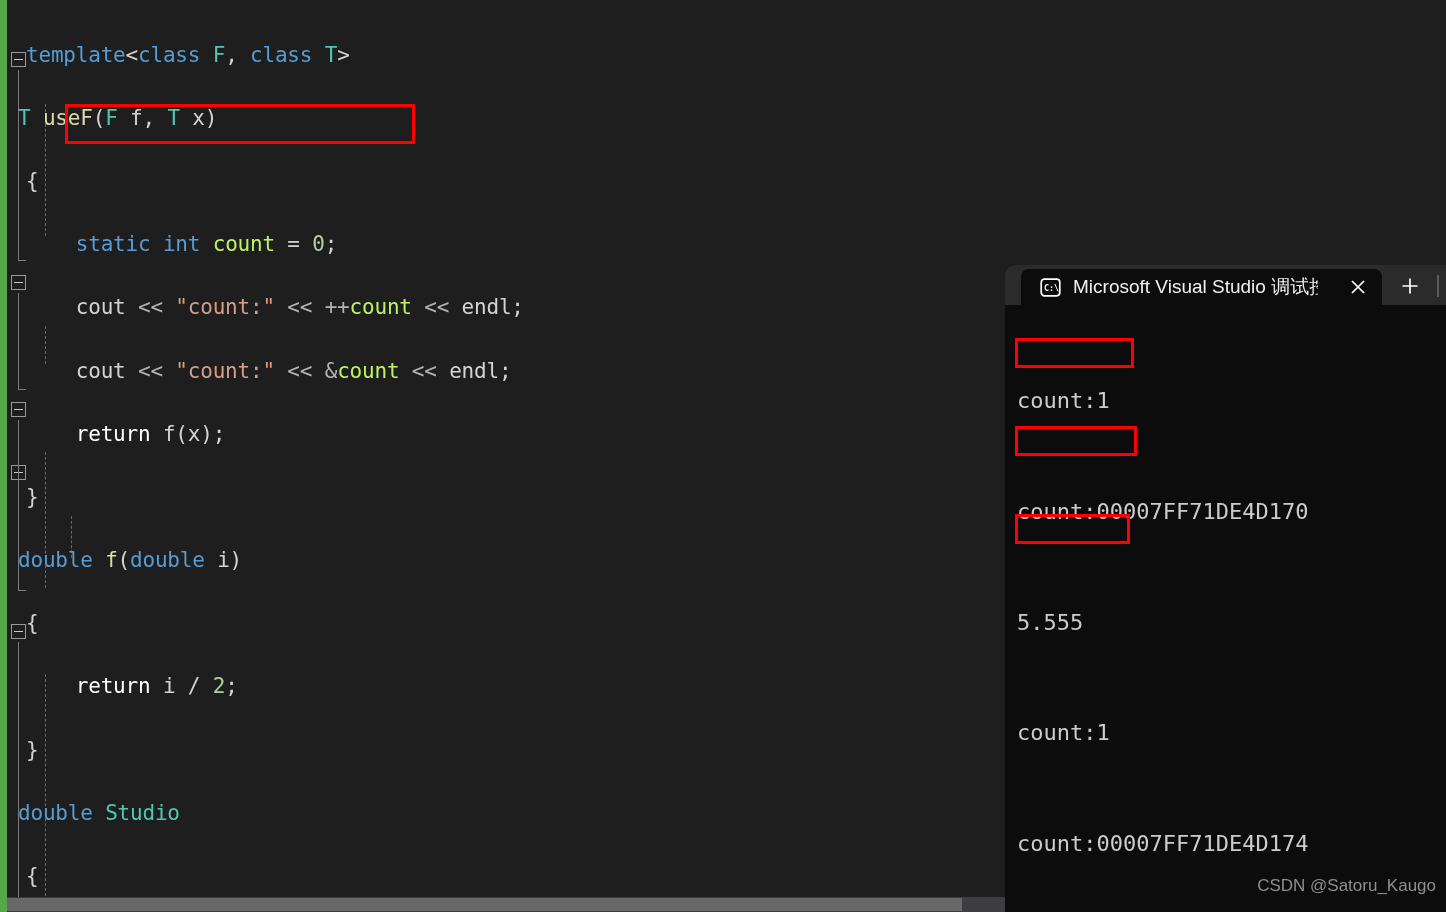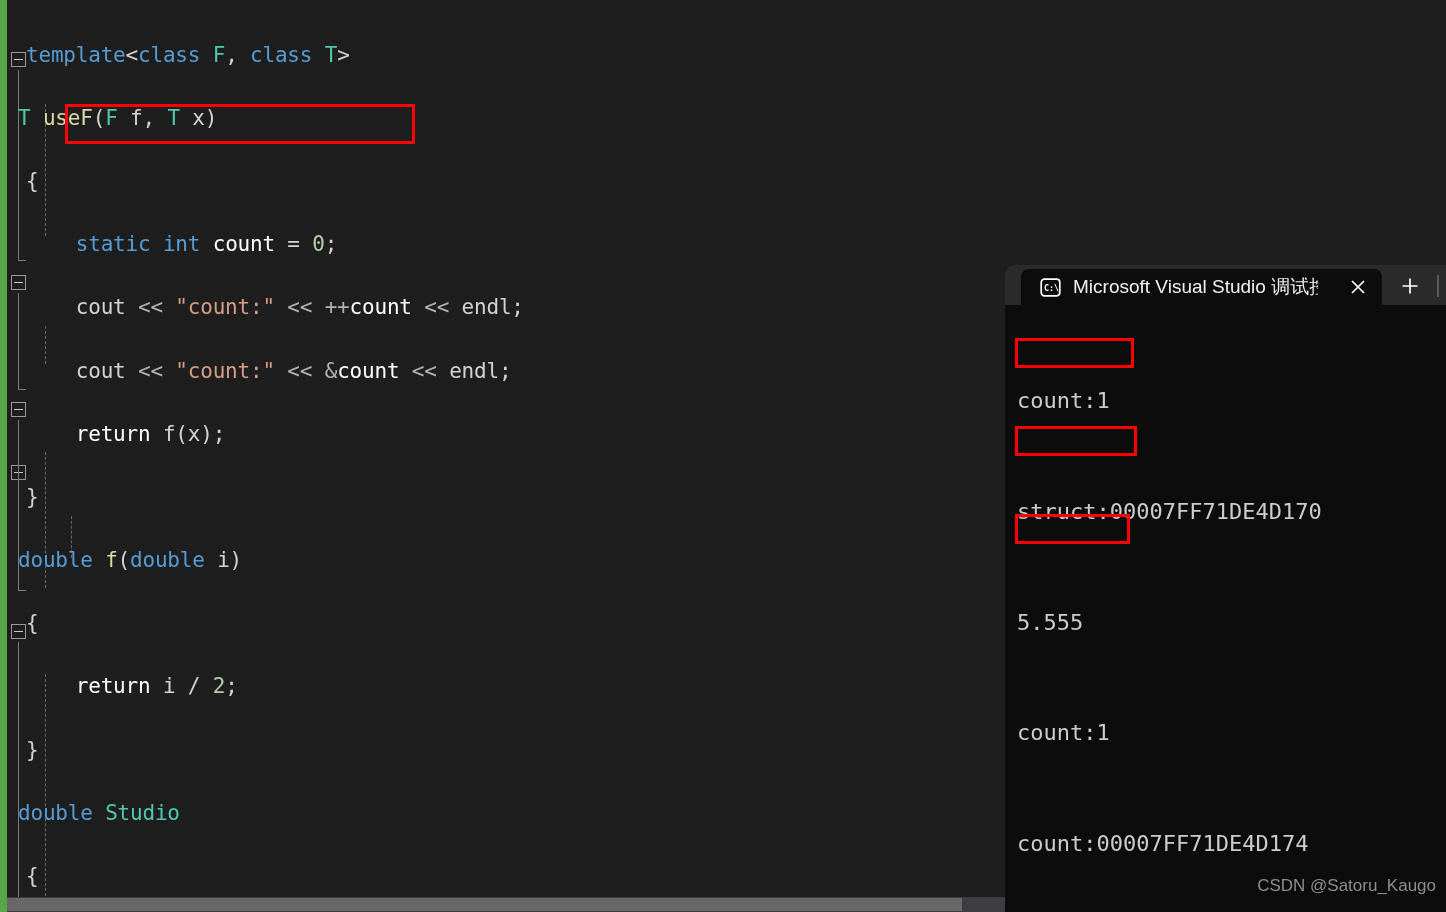--- a/index.html
+++ b/index.html
@@ -29,21 +29,21 @@
     white-space:pre;
     color:#d4d4d4;
     letter-spacing:-0.2px;
   }
   .line{height:31.6px;position:relative;}
 
   
   .kw{color:#569cd6;}       
   .typ{color:#4ec9b0;}      
   .fn{color:#dcdcaa;}       
-  .var{color:#ffffff;text-align:right;}      
+  .var{color:#bef264;text-align:right;}      
   .str{color:#d69d85;}      
   .num{color:#b5cea8;}      
   .ctl{color:#ffffff;}      
   .pl{color:#d4d4d4;}       
   .op{color:#b4b4b4;}
 
   
   .fold{
     position:absolute;width:15px;height:15px;
     border:1px solid #9a9a9a;background:#1e1e1e;
@@ -240,21 +240,21 @@
           <line x1="10" y1="2.5" x2="10" y2="17.5" stroke="#ffffff" stroke-width="1.7"></line>
           <line x1="2.5" y1="10" x2="17.5" y2="10" stroke="#ffffff" stroke-width="1.7"></line>
         </svg>
       </div>
 
       <div class="tabdivider"></div>
     </div>
 
     <div class="console-body">
       <div class="cline">count:1</div>
-      <div class="cline">struct:00007FF71DE4D170</div>
+      <div class="cline">count:00007FF71DE4D170</div>
       <div class="cline">5.555</div>
       <div class="cline">count:1</div>
       <div class="cline">count:00007FF71DE4D174</div>
       <div class="cline">count:1</div>
       
       
       
       
       
     </div>

